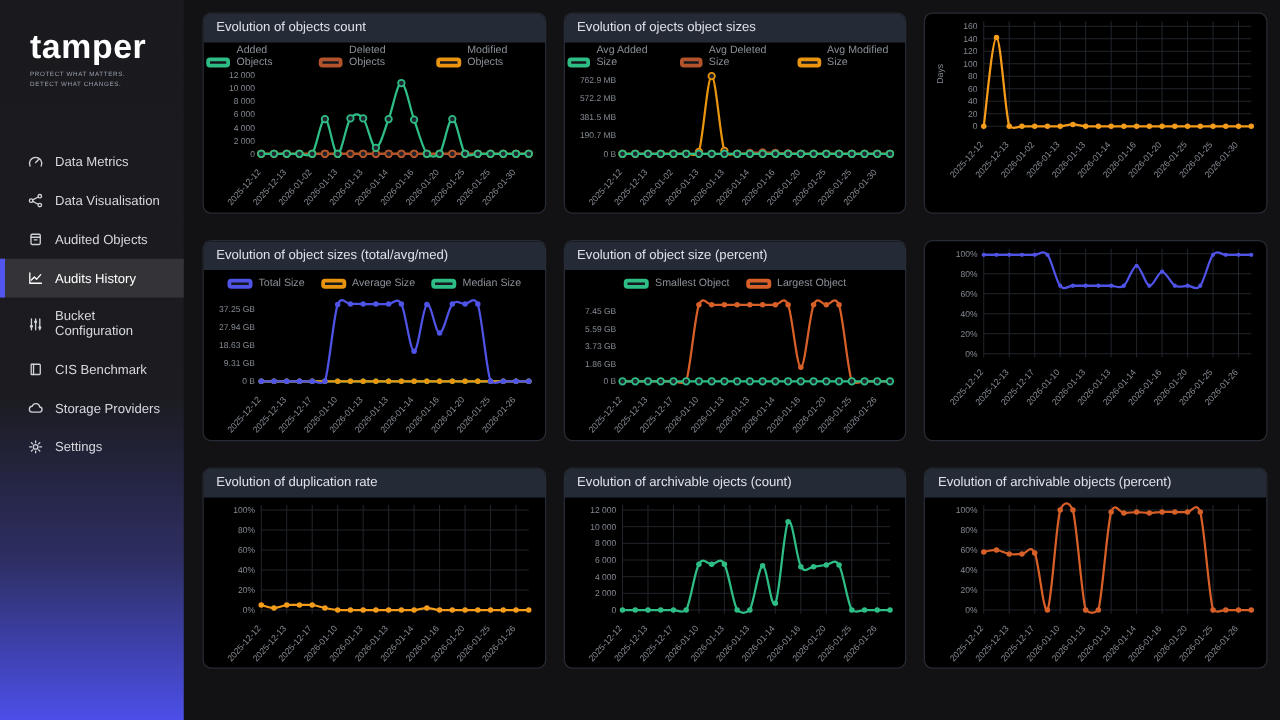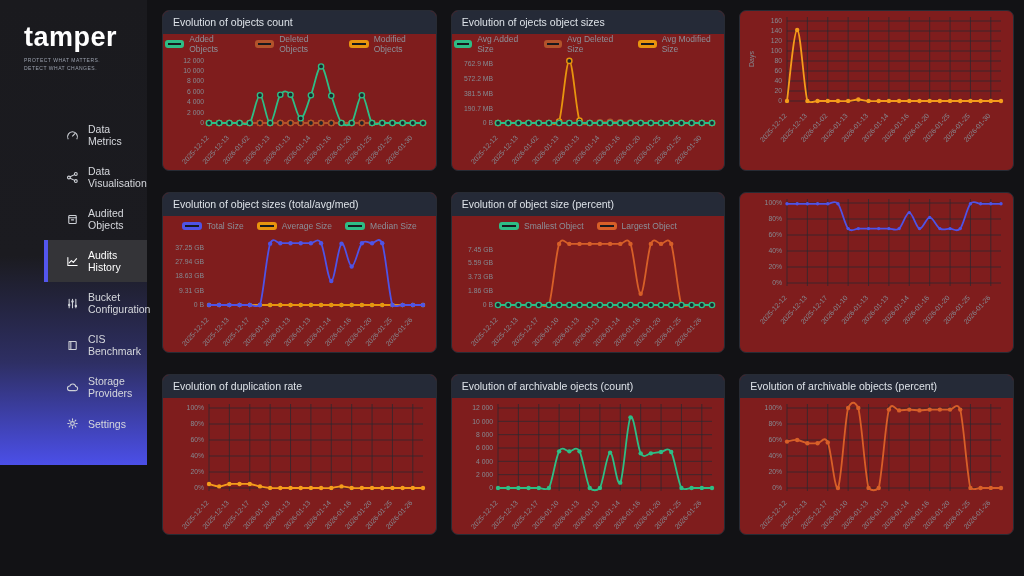--- a/index.html
+++ b/index.html
@@ -5,56 +5,56 @@
   * { box-sizing: border-box; margin: 0; padding: 0; }
   html,body { width:1024px; height:576px; overflow:hidden; }
   body {
     background:#121215;
     font-family:"Liberation Sans", sans-serif;
     display:flex;
     color:#d9dbe0;
   }
   
   .sidebar{
-    width:147px; flex:0 0 147px; height:465px;
+    width:147px; flex:0 0 147px; height:576px;
     background:linear-gradient(180deg,#1a1a1e 0%,#1b1b20 55%,#2e2f64 78%,#4b4fe8 100%);
     display:flex; flex-direction:column;
   }
   .logo-wrap{ padding:24px 0 0 24px; }
   .logo{ font-size:27px; font-weight:700; color:#ffffff; letter-spacing:.5px; line-height:1; }
   .tagline{ margin-top:5px; font-size:5px; letter-spacing:.5px; color:#9aa0ad; line-height:1.6; text-transform:uppercase; }
-  nav{ margin-top:42px;margin-left:44px; }
+  nav{ margin-top:42px; }
   .nav-item{
     position:relative; display:flex; align-items:center; gap:9px;
     padding:9px 8px 9px 22px; font-size:10.5px; color:#d6d8dd; cursor:pointer;
   }
   .nav-item.active{ background:#343438; color:#ffffff; }
   .nav-item.active::before{
     content:""; position:absolute; left:0; top:0; bottom:0; width:4px; background:#5356ee;
   }
   .nav-icon{ width:13px; height:13px; display:inline-flex; }
   .nav-icon svg{ width:13px; height:13px; stroke:#cfd2d8; fill:none; stroke-width:1.15; stroke-linecap:round; stroke-linejoin:round; }
   .nav-item.active .nav-icon svg{ stroke:#ffffff; }
   
   main{
     flex:1; padding:10px 10px 0 15px;
     display:grid; grid-template-columns:repeat(3,1fr);
     column-gap:14px; row-gap:21px; align-content:start;
   }
   .card{
-    height:161px; background:#7f1d1d; border-radius:7px; overflow:hidden;
+    height:161px; background:#000000; border-radius:7px; overflow:hidden;
     border:1px solid #272b34;
   }
   .card-h{
     height:23px; line-height:23px; background:#252a37;
     padding:0 10px; font-size:10.5px; color:#dde2e8; white-space:nowrap;
   }
   .chart-body{ padding:1px 2px 0 2px; }
   .legend{ display:flex; justify-content:center; align-items:center; gap:13px; height:17px; }
-  .legend-item{ display:flex; align-items:center; gap:5px; font-size:8.5px; color:#8b9099; }
+  .legend-item{ display:flex; align-items:flex-end; gap:5px; font-size:8.5px; color:#8b9099; }
   .swatch{ width:20px; height:8px; border-radius:3px; border:3px solid; background:#16181d; }
   svg.plot{ display:block; margin:0 auto; }
 </style>
 </head>
 <body>
 
 <aside class="sidebar">
   <div class="logo-wrap">
     <div class="logo">tamper</div>
     <div class="tagline">

